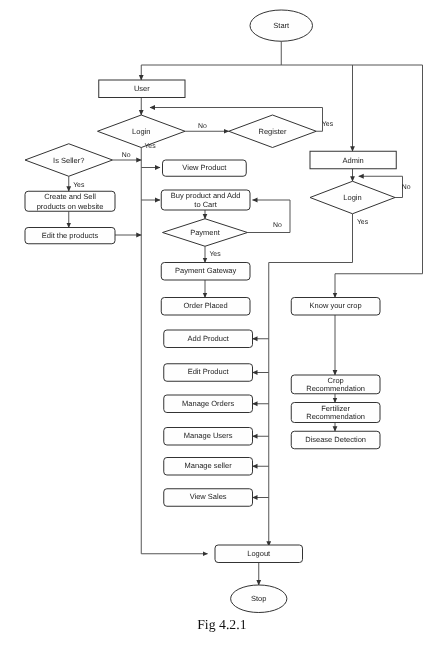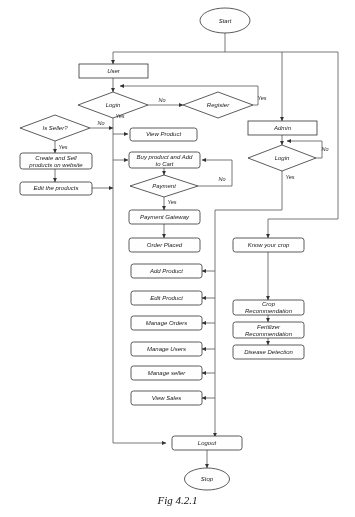--- a/index.html
+++ b/index.html
@@ -1,18 +1,18 @@
 <!DOCTYPE html>
 <html><head>
 <meta charset="utf-8">
 <style>
   html,body{margin:0;padding:0;background:#ffffff;}
   body{width:355px;height:517px;overflow:hidden;
        font-family:"Liberation Sans",sans-serif;}
-  #canvas{position:relative;width:355px;height:517px;background:#fff;font-style:italic;}
+  #canvas{position:relative;width:355px;height:517px;background:#fff;}
   svg#flow{position:absolute;left:0;top:0;width:355px;height:517px;}
   .nodeText{font-family:"Liberation Sans",sans-serif;font-size:6px;fill:#222;
             text-anchor:middle;dominant-baseline:middle;}
   .edgeText{font-family:"Liberation Sans",sans-serif;font-size:5.5px;fill:#222;
             text-anchor:middle;dominant-baseline:middle;}
   .shape{fill:#fefefe;stroke:#333;stroke-width:0.8;}
   .shape-r{fill:#fefefe;stroke:#333;stroke-width:0.8;}
   .conn{stroke:#555;stroke-width:0.8;fill:none;}
   .caption{position:absolute;width:355px;text-align:center;
            font-family:"Liberation Serif",serif;font-size:11px;color:#111;}

